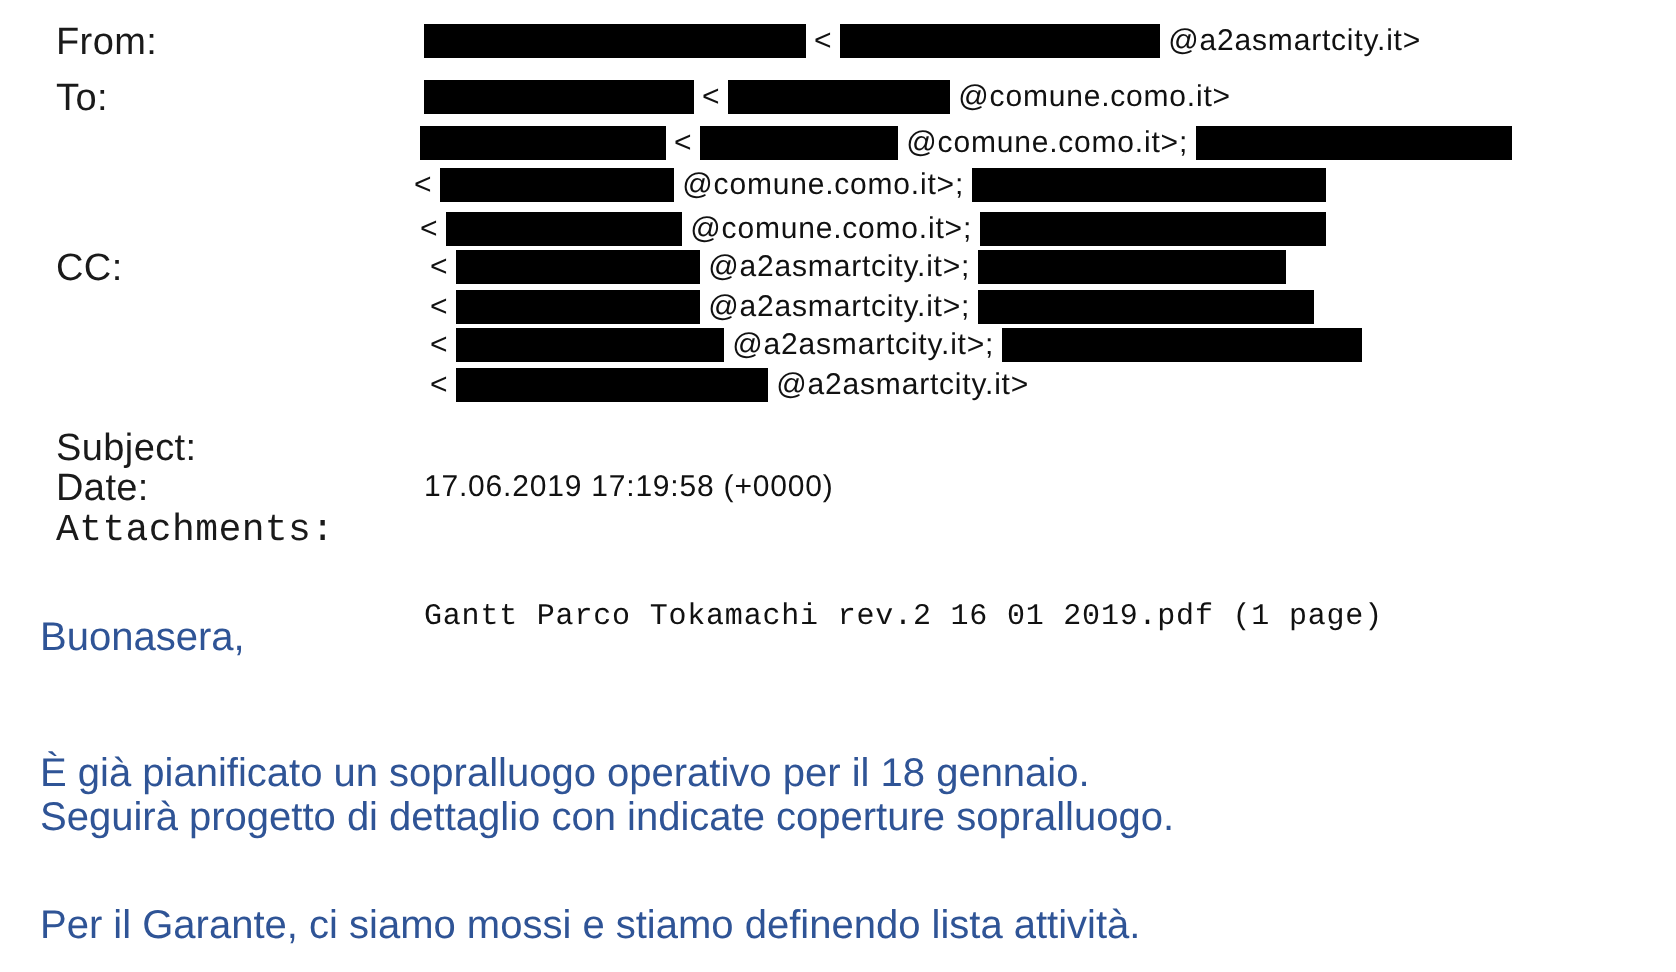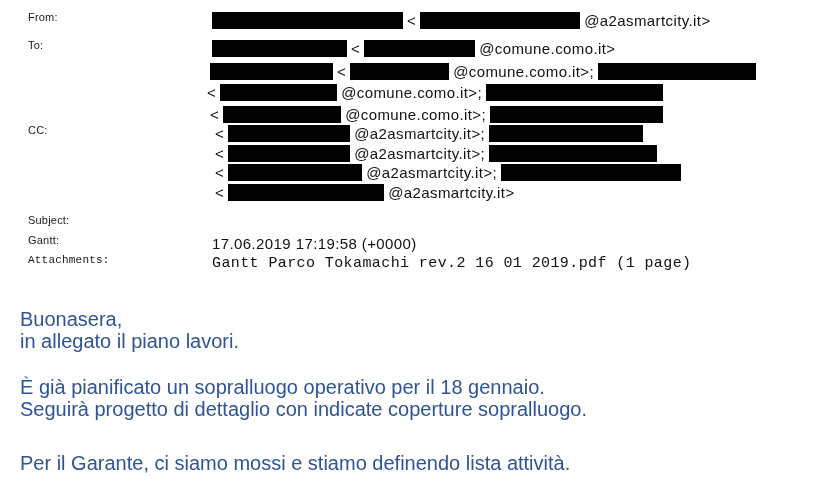--- a/index.html
+++ b/index.html
@@ -6,21 +6,21 @@
   .canvas{
     position:relative;
     width:838px;height:486px;
     background:#ffffff;
     font-family:"Liberation Sans", sans-serif;
     overflow:hidden;
   }
   .hrow{position:absolute;left:0;width:100%;height:20px;}
   .hlabel{
     position:absolute;left:28px;top:1px;
-    font-size:11px;color:#1a1a1a;letter-spacing:.2px;white-space:nowrap;
+    font-size:19px;color:#1a1a1a;letter-spacing:.2px;white-space:nowrap;
   }
   .hcontent{
     position:absolute;top:0;height:20px;
     display:flex;align-items:center;gap:4px;white-space:nowrap;
   }
   .redaction-bar{height:17px;background:#000;flex:0 0 auto;}
   .htext{font-size:15px;color:#111;letter-spacing:.4px;}
   .email-body{position:absolute;left:0;top:0;width:100%;}
   .paragraph{position:absolute;left:20px;}
   .body-line{
@@ -105,36 +105,35 @@
         <div class="hcontent" style="left: 215px;">
           <span class="htext">&lt;</span>
           <span class="redaction-bar" style="width: 156px;"></span>
           <span class="htext">@a2asmartcity.it&gt;</span>
         </div>
       </div>
       <div class="hrow" style="top: 213px;">
         <span class="hlabel">Subject:</span>
       </div>
       <div class="hrow" style="top: 233px;">
-        <span class="hlabel">Gantt:</span>
+        <span class="hlabel">Date:</span>
         <div class="hcontent" style="left: 212px;">
           <span class="htext">17.06.2019 17:19:58 (+0000)</span>
         </div>
       </div>
       <div class="hrow" style="top: 253px; font-family: Liberation Mono, monospace;">
         <span class="hlabel">Attachments:</span>
-        <div class="hcontent" style="left: 212px;">
+        <div class="hcontent" style="left: 212px; margin-top: 45px;">
           <span class="htext">Gantt Parco Tokamachi rev.2 16 01 2019.pdf (1 page)</span>
         </div>
       </div>
     </div>
   <div id="email-body" class="email-body">
       <div class="paragraph" style="top: 308px;">
         <div class="body-line">Buonasera,</div>
-        <div class="body-line">in allegato il piano lavori.</div>
       </div>
       <div class="paragraph" style="top: 376px;">
         <div class="body-line">È già pianificato un sopralluogo operativo per il 18 gennaio.</div>
         <div class="body-line">Seguirà progetto di dettaglio con indicate coperture sopralluogo.</div>
       </div>
       <div class="paragraph" style="top: 452px;">
         <div class="body-line">Per il Garante, ci siamo mossi e stiamo definendo lista attività.</div>
       </div>
     </div>
 </div>

